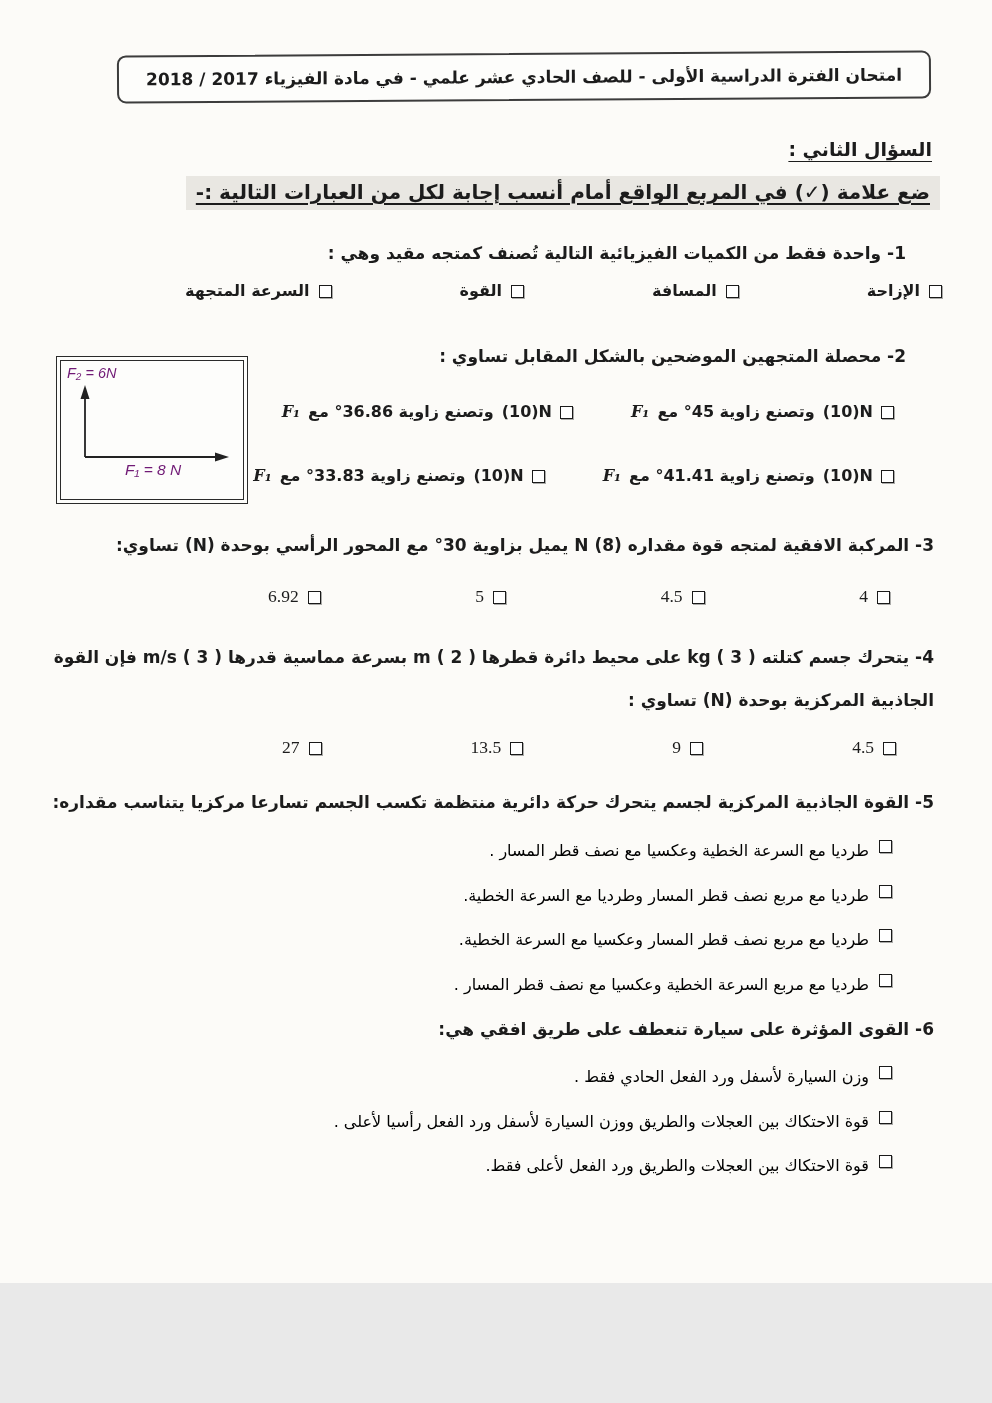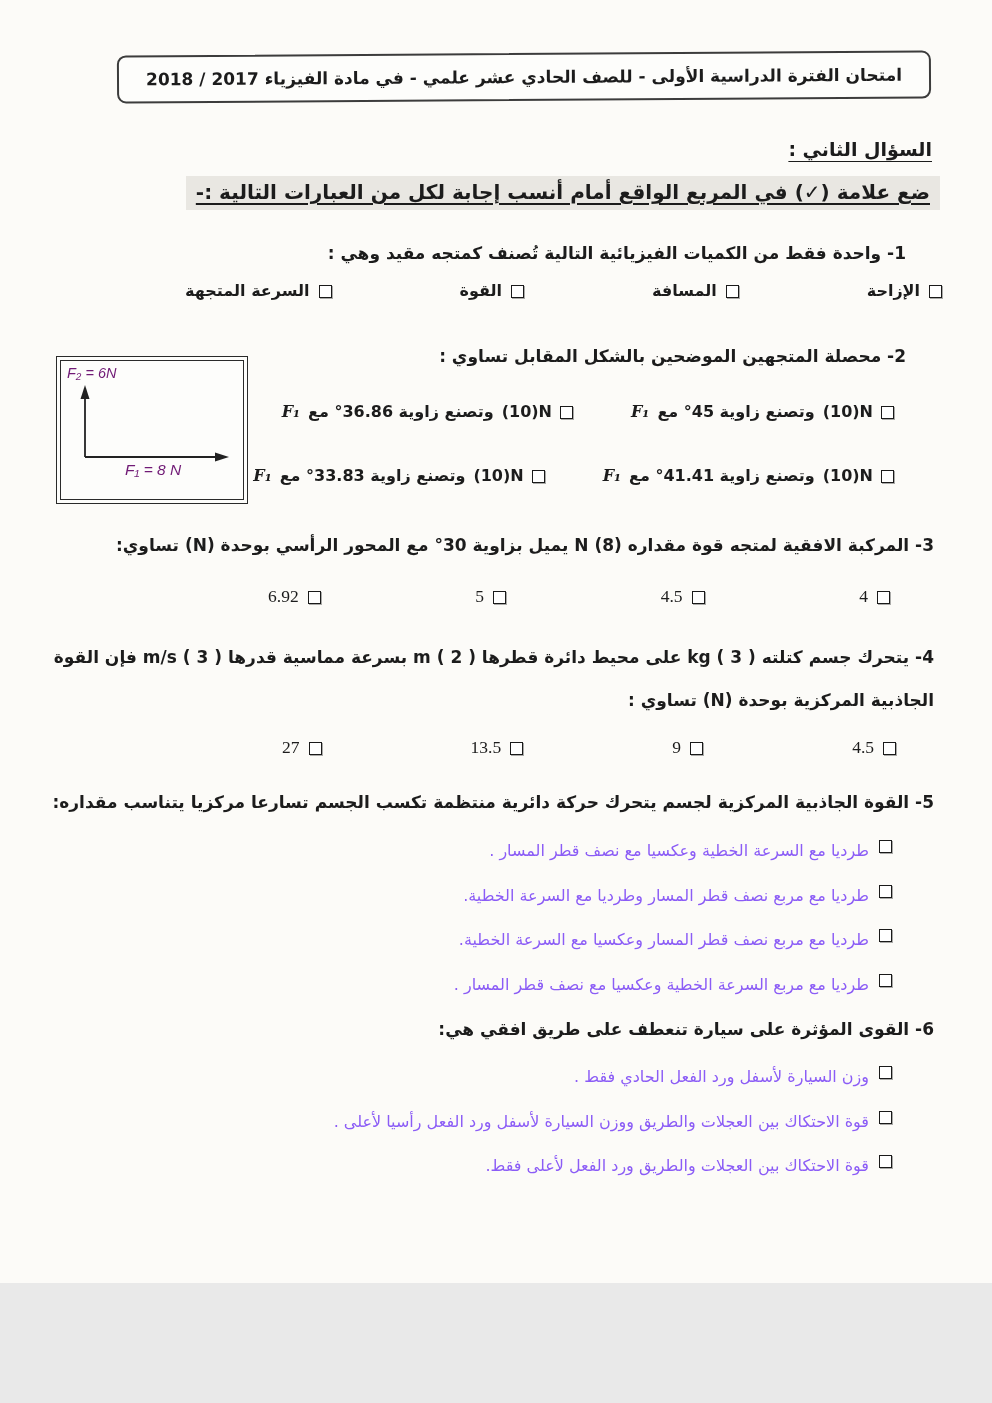--- a/index.html
+++ b/index.html
@@ -41,21 +41,21 @@
   #q2-row-2 { top:466px; }
   .q2-opt { display:flex; direction:rtl; align-items:center; gap:8px; font-size:16px; font-weight:700; }
   .force { direction:ltr; unicode-bidi:isolate; }
   .sym { font-family:"DejaVu Serif","DejaVu Sans",serif; font-style:italic; direction:ltr; unicode-bidi:isolate; }
 
   .stmt-block { position:absolute; right:100px; left:60px; }
   #q5-options { top:836px; }
   #q6-options { top:1062px; }
   .stmt-row { display:flex; direction:rtl; gap:10px; align-items:flex-start; margin-bottom:15px; line-height:1.85; }
   .stmt-row .cb { margin-top:4px; }
-  .stmt { font-size:16px; font-weight:400; color:#8b5cf6; text-align:right; }
+  .stmt { font-size:16px; font-weight:400; color:#000000; text-align:right; }
 
   .figure { position:absolute; top:356px; left:56px; width:192px; height:148px;
     border:1.5px solid #2a2a2a; padding:3px; background:#fdfdfb; }
   .figure-inner { position:relative; width:100%; height:100%; border:1px solid #2a2a2a; }
   .fig-label { position:absolute; font-family:Liberation Sans, sans-serif; font-style:italic;
     direction:ltr; unicode-bidi:isolate; color:#701a75; }
   #f2-label { top:4px; left:6px; font-size:14.5px; }
   #f1-label { top:100px; left:64px; font-size:15.5px; }
   .arrows { position:absolute; top:0; left:0; }
 

